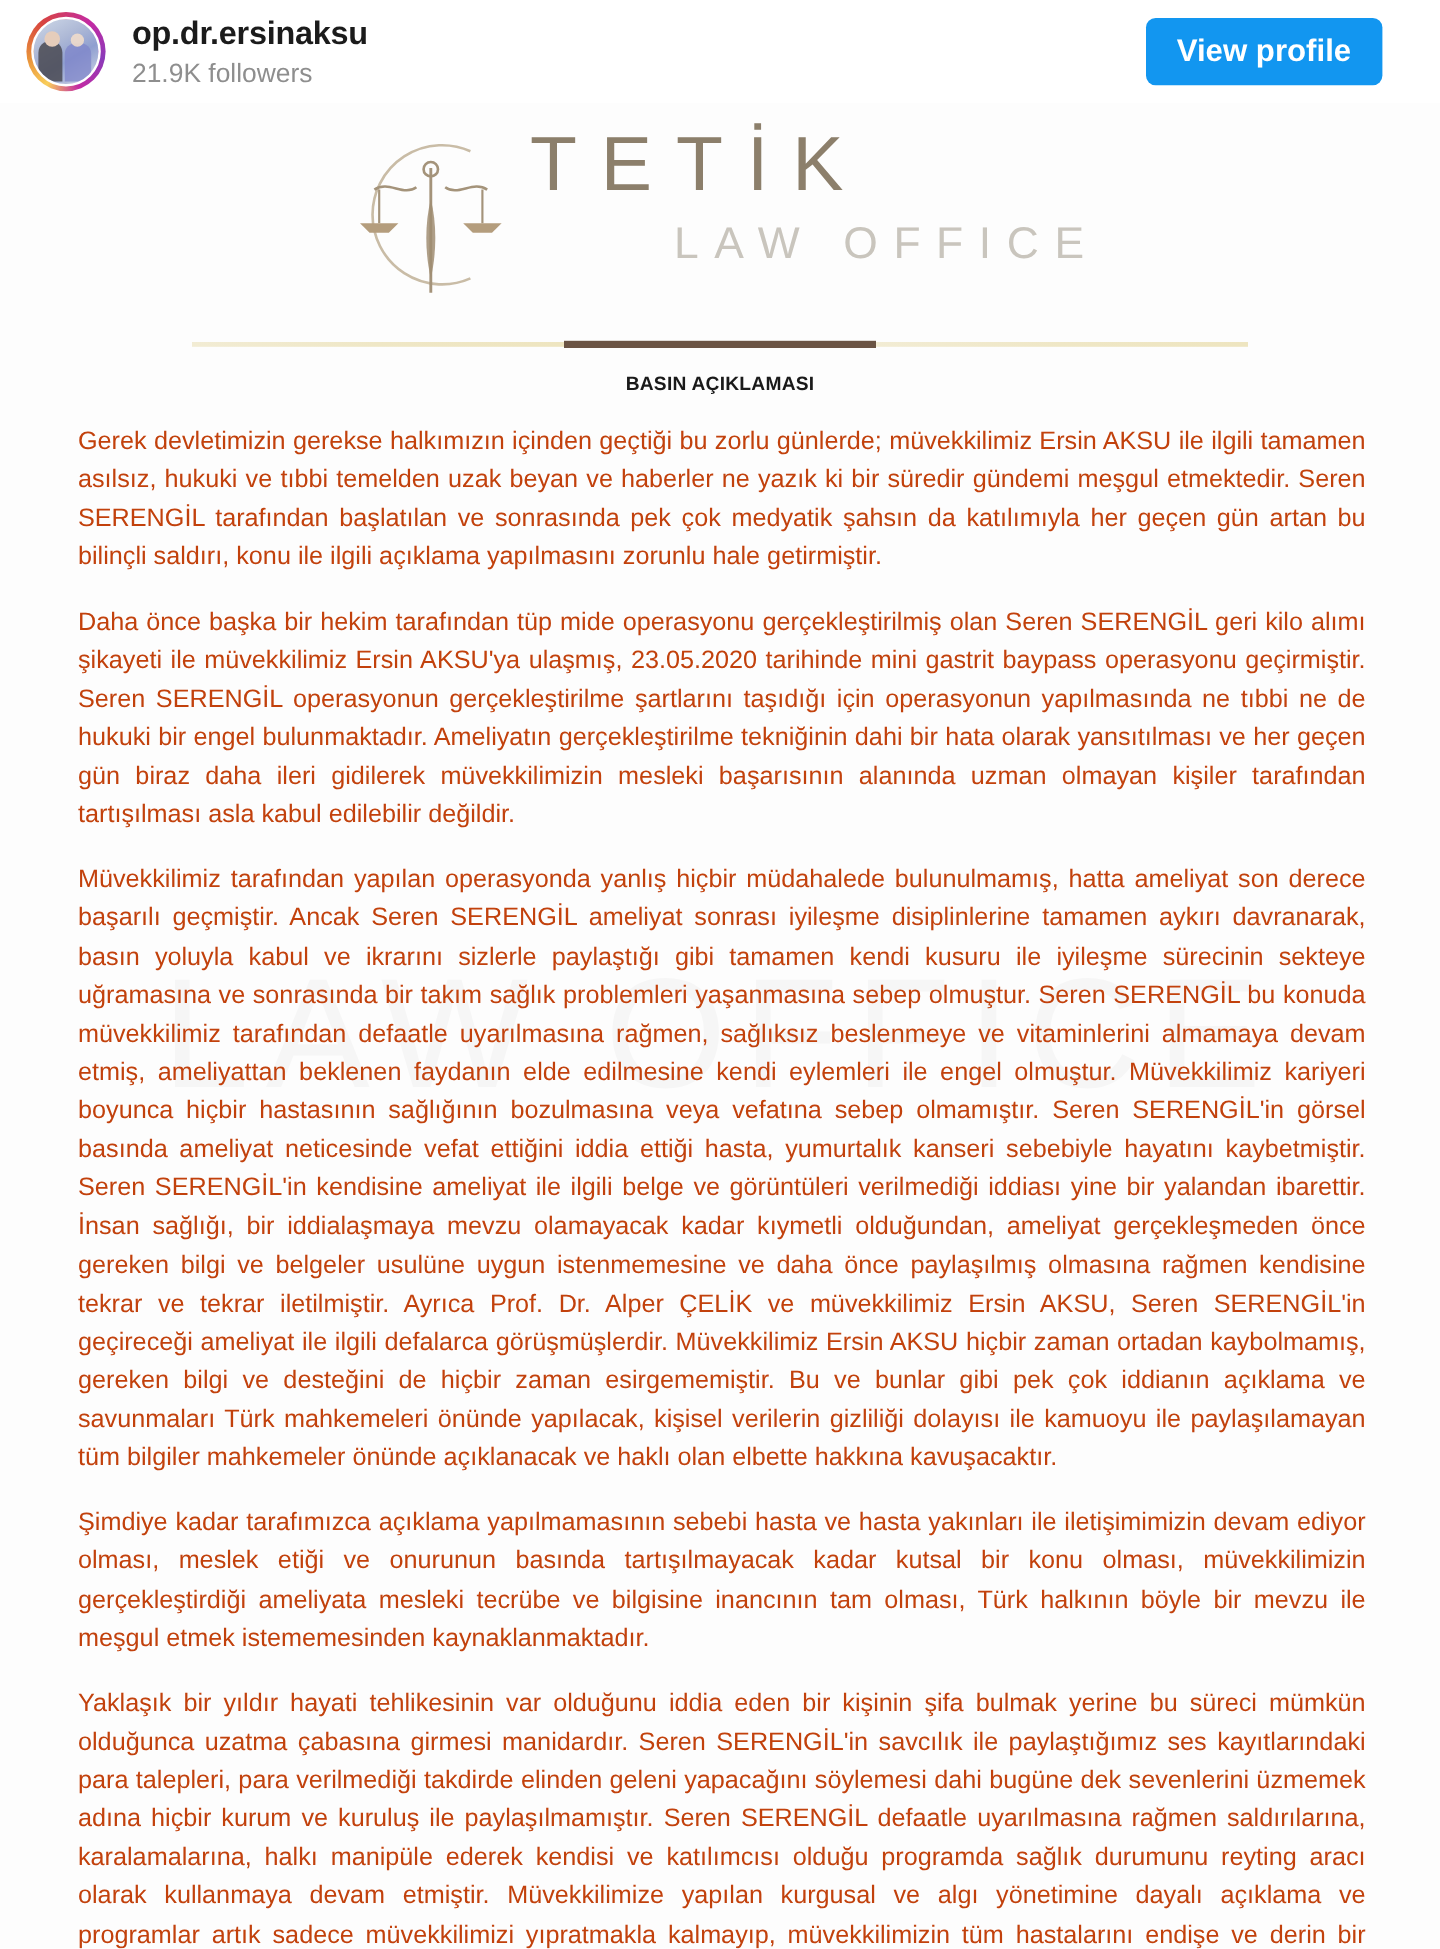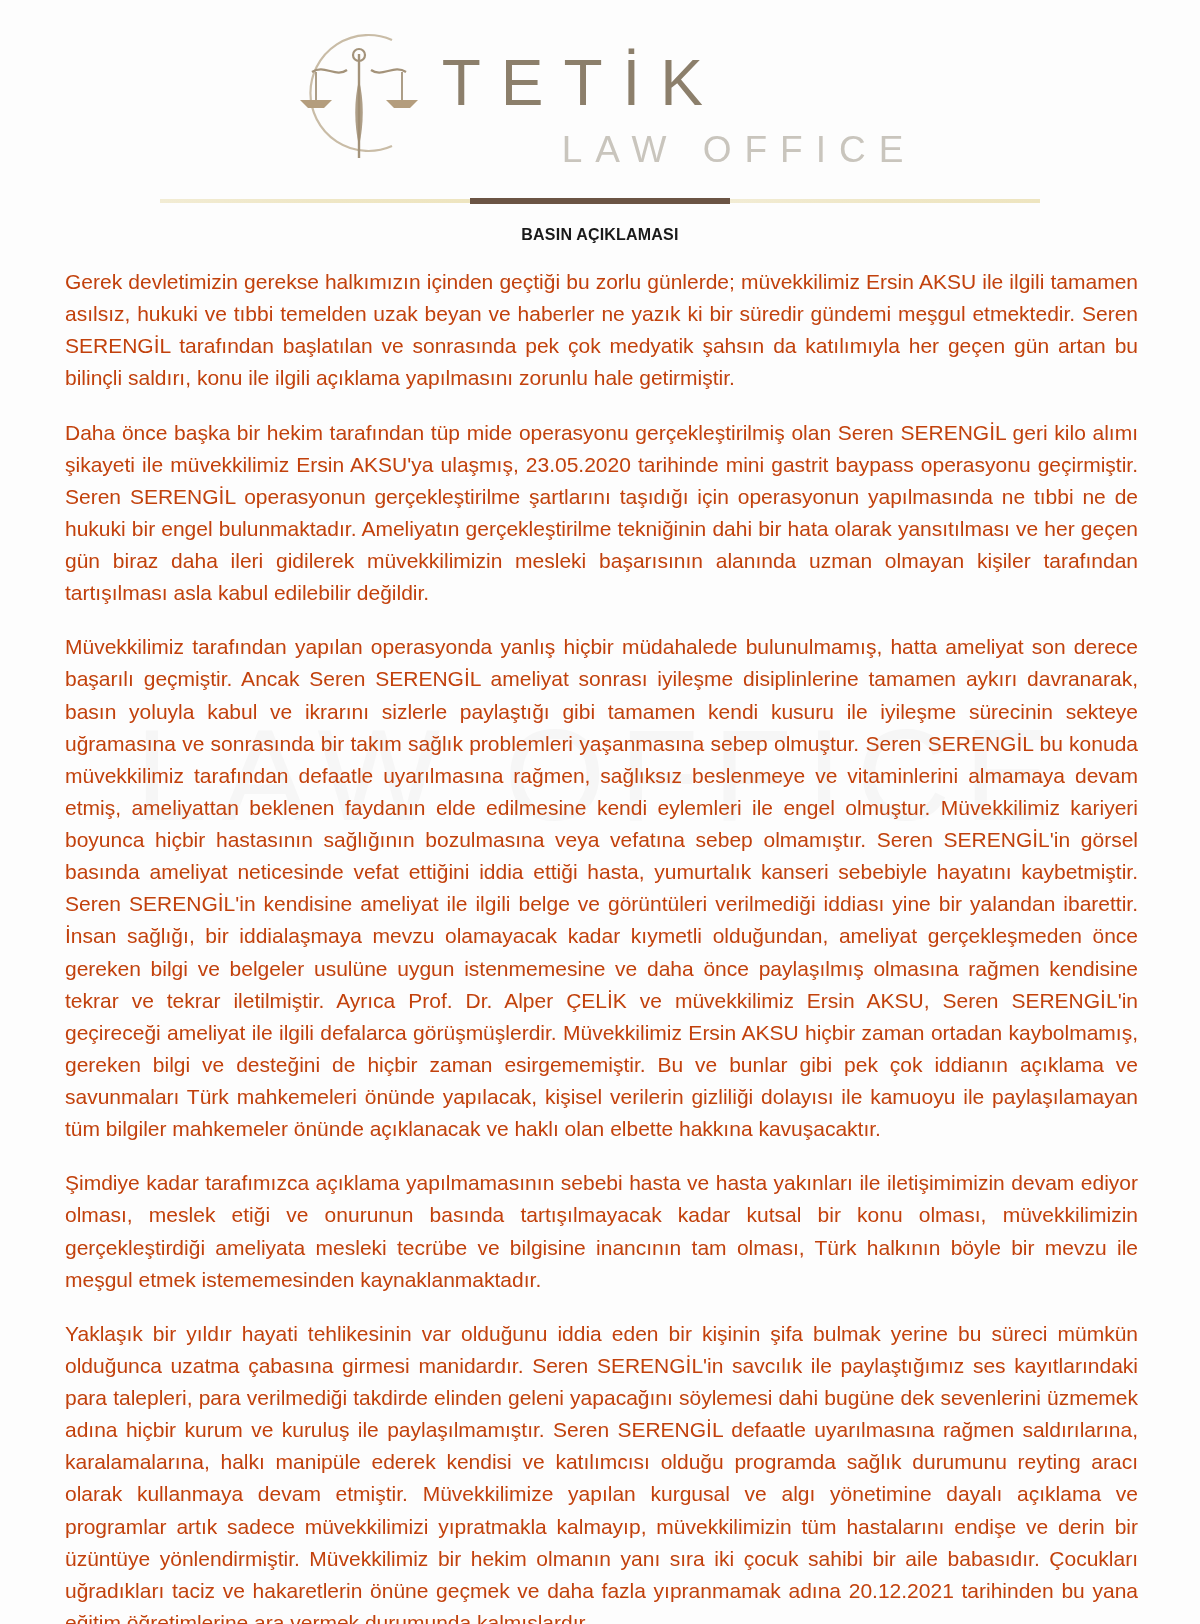--- a/index.html
+++ b/index.html
@@ -139,21 +139,21 @@
   
   #logo-block {
     position: relative;
     z-index: 1;
     height: 180px;
     display: flex;
     align-items: center;
     justify-content: center;
     padding-top: 6px;
   }
-  #logo-inner { display: flex; align-items: flex-end; }
+  #logo-inner { display: flex; align-items: flex-start; }
   #logo-mark { width: 150px; height: 150px; flex: 0 0 auto; }
   #logo-words {
     margin-left: 8px;
     display: flex;
     flex-direction: column;
   }
   #logo-name {
     font-size: 64px;
     letter-spacing: 20px;
     color: #8c7f6b;
@@ -221,20 +221,38 @@
     text-justify: inter-word;
     margin-bottom: 22px;
     font-family: "Liberation Sans", sans-serif;
   }
 </style>
 </head>
 <body>
 
 <div id="page">
 
+  <div id="ig-header">
+
+    <div id="avatar-wrap">
+      <div id="avatar-inner">
+        <div class="blob-a"></div>
+        <div class="blob-b"></div>
+        <div class="blob-c"></div>
+        <div class="blob-d"></div>
+      </div>
+    </div>
+
+    <div id="ig-meta">
+      <div id="ig-username">op.dr.ersinaksu</div>
+      <div id="ig-followers">21.9K followers</div>
+    </div>
+
+    <button id="view-profile-btn">View profile</button>
+  </div>
 
   <div id="doc">
 
     <div id="watermark">LAW OFFICE</div>
 
     <div id="logo-block">
       <div id="logo-inner">
         <svg id="logo-mark" viewBox="0 0 150 150">
 
           <path d="M108 22 A58 58 0 1 0 108 128" fill="none" stroke="#c9bca6" stroke-width="2.2"></path>

